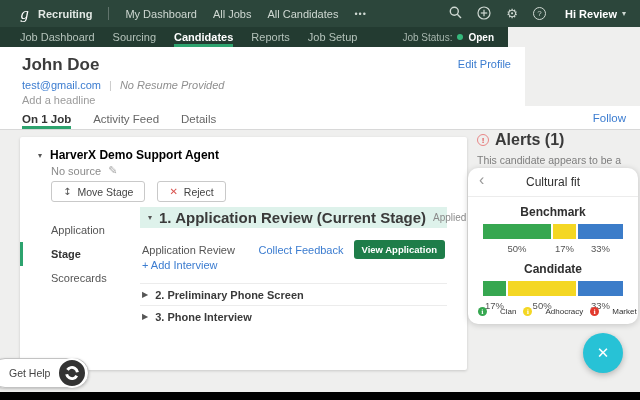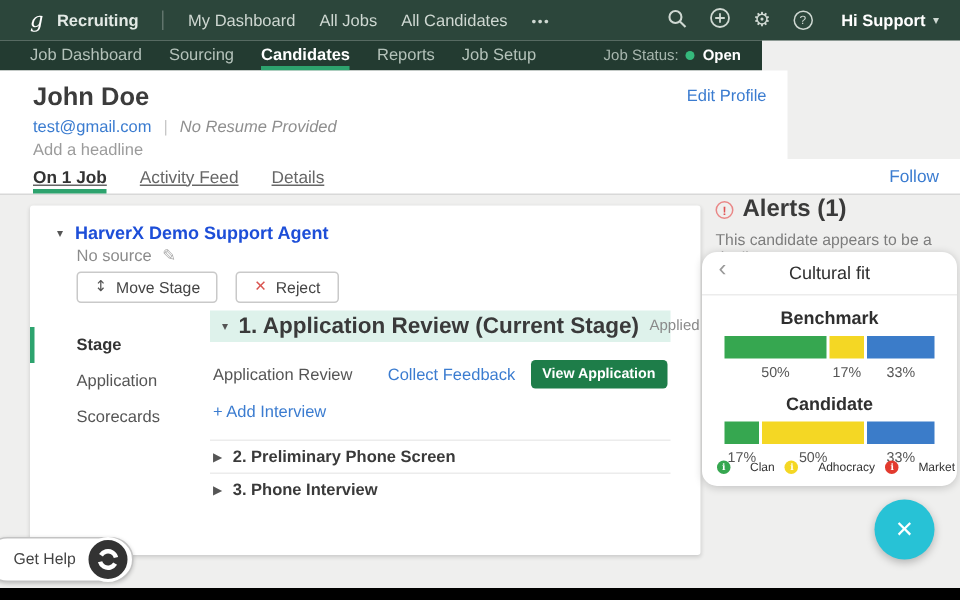--- a/index.html
+++ b/index.html
@@ -40,52 +40,52 @@
   .p-name { position:absolute; left:22px; top:8px; font-size:17px; font-weight:bold; color:#3c3c3c; }
   .p-row { position:absolute; left:22px; top:32px; display:flex; align-items:center; gap:8px; font-size:11px; }
   .link { color:#3b7cd0; cursor:pointer; }
   .p-sep { color:#c7c7c7; }
   .p-resume { font-style:italic; color:#8f8f8f; }
   .p-headline { position:absolute; left:22px; top:47px; font-size:11px; color:#9b9b9b; cursor:text; }
   .p-edit { position:absolute; right:14px; top:11px; font-size:11px; }
 
   
   .tabs { position:absolute; top:106px; left:0; width:640px; height:24px; background:#fff;
-    border-bottom:1px solid #d8d8d8; display:flex; padding-left:22px; gap:22px; font-size:11.5px; color:#666;text-decoration:underline; }
+    border-bottom:1px solid #d8d8d8; display:flex; padding-left:22px; gap:22px; font-size:11.5px; color:#666; }
   .tab { display:flex; align-items:center; cursor:pointer; padding-top:2px; }
   .tab.active { color:#333; font-weight:bold; box-shadow:inset 0 -3px 0 #2da36e; }
   .tab-follow { position:absolute; right:14px; top:0; height:24px; display:flex; align-items:center; font-size:11.5px; }
 
   
   .job-card { position:absolute; left:20px; top:137px; width:447px; height:233px; background:#fff;
     border-radius:2px; box-shadow:0 1px 3px rgba(0,0,0,.16); }
   .jc-caret-row { position:absolute; left:18px; top:11px; display:flex; align-items:center; gap:8px; }
   .caret { font-size:8px; color:#555; cursor:pointer; }
-  .jc-title { font-size:12px; font-weight:bold; color:#1d4ed8; }
+  .jc-title { font-size:12px; font-weight:bold; color:#000000; }
   .jc-source { position:absolute; left:31px; top:27px; display:flex; align-items:center; gap:7px;
     font-size:11px; color:#8b8b8b; }
   .pencil { color:#a9a9a9; font-size:11px; cursor:pointer; }
   .jc-btns { position:absolute; left:31px; top:44px; display:flex; gap:12px; }
   .btn { height:21px; display:flex; align-items:center; gap:6px; padding:0 11px; background:#fff;
     border:1px solid #c9c9c9; border-radius:3px; font-size:10.5px; color:#444; cursor:pointer; }
   .btn .bi { font-size:10px; color:#555; }
   .btn .bi.red { color:#d9534f; }
   .jc-nav { position:absolute; left:0; top:81px; width:115px; }
   .jcn-item { padding:6px 0 6px 31px; font-size:11px; color:#555; cursor:pointer; }
   .jcn-item.active { font-weight:bold; color:#333; border-left:3px solid #2da36e; padding-left:28px; }
   .stage-panel { position:absolute; left:120px; top:70px; width:307px; }
   .stage-current { background:#def2eb; height:21px; display:flex; align-items:center; gap:7px;
     padding:0 8px; cursor:pointer; }
   .sc-title { font-size:15px; font-weight:bold; color:#3a3a3a; white-space:nowrap; }
   .sc-meta { font-size:10px; color:#8a8a8a; white-space:nowrap; }
   .review-row { display:flex; align-items:center; margin-top:12px; padding:0 2px; }
   .rr-label { font-size:11px; color:#555; flex:1; }
   .green-btn { background:#1e7d49; color:#fff; font-size:9.5px; font-weight:bold; padding:4px 8px;
     border-radius:3px; margin-left:10px; cursor:pointer; white-space:nowrap; }
-  .add-interview { margin-top:10px; padding:0 2px; font-size:11px; }
+  .add-interview { padding:0 2px; font-size:11px; }
   .stage-row { display:flex; align-items:center; gap:7px; height:22px; border-top:1px solid #ececec;
     margin-top:9px; padding:0 2px; cursor:pointer; font-size:11px; font-weight:bold; color:#3a3a3a; }
   .stage-row + .stage-row { margin-top:0; }
 
   
   .alerts { position:absolute; left:477px; top:131px; width:160px; }
   .al-head { display:flex; align-items:center; gap:6px; cursor:pointer; }
   .al-icon { width:12px; height:12px; border:1.3px solid #e98787; border-radius:50%; color:#e05252;
     font-size:8px; font-weight:bold; display:flex; align-items:center; justify-content:center; }
   .al-title { font-size:16px; font-weight:bold; color:#3a3a3a; }
@@ -144,21 +144,21 @@
     <span>
       <svg width="14" height="14" viewBox="0 0 14 14">
           <circle cx="7" cy="7" r="6" fill="none" stroke="#cfd8d2" stroke-width="1.2"></circle>
           <line x1="7" y1="3.8" x2="7" y2="10.2" stroke="#cfd8d2" stroke-width="1.2"></line>
           <line x1="3.8" y1="7" x2="10.2" y2="7" stroke="#cfd8d2" stroke-width="1.2"></line>
         </svg>
     </span>
     <span class="icon gear">⚙</span>
     <span class="help-badge">?</span>
     <span class="user">
-      <span>Hi Support</span>
+      <span>Hi Review</span>
       <span class="icon chev">▾</span>
     </span>
   </div>
 </div>
 
 <div class="jobnav">
   <span class="jn-item">Job Dashboard</span>
   <span class="jn-item">Sourcing</span>
   <span class="jn-item active">Candidates</span>
   <span class="jn-item">Reports</span>
@@ -202,22 +202,22 @@
     <span class="btn">
       <span class="icon bi">↕</span>
       <span>Move Stage</span>
     </span>
     <span class="btn">
       <span class="icon bi red">✕</span>
       <span>Reject</span>
     </span>
   </div>
   <div class="jc-nav">
+    <div class="jcn-item">Application</div>
     <div class="jcn-item active">Stage</div>
-    <div class="jcn-item">Application</div>
     <div class="jcn-item">Scorecards</div>
   </div>
   <div class="stage-panel">
     <div class="stage-current">
       <span class="icon caret">▾</span>
       <span class="sc-title">1. Application Review (Current Stage)</span>
       <span class="sc-meta">Applied on Mar 9, 2020 | Mar 9, 2020</span>
     </div>
     <div class="review-row">
       <span class="rr-label">Application Review</span>

